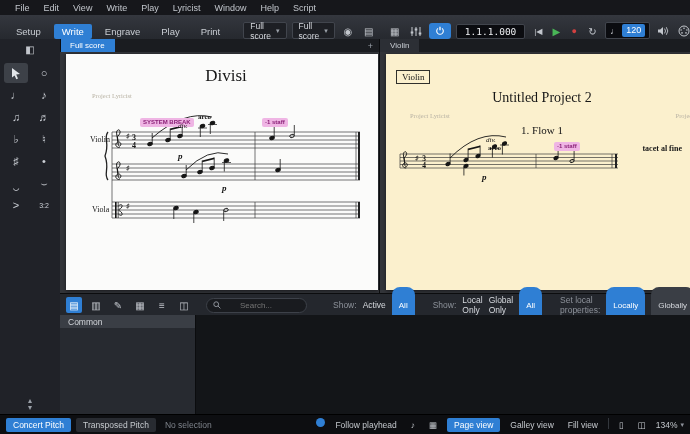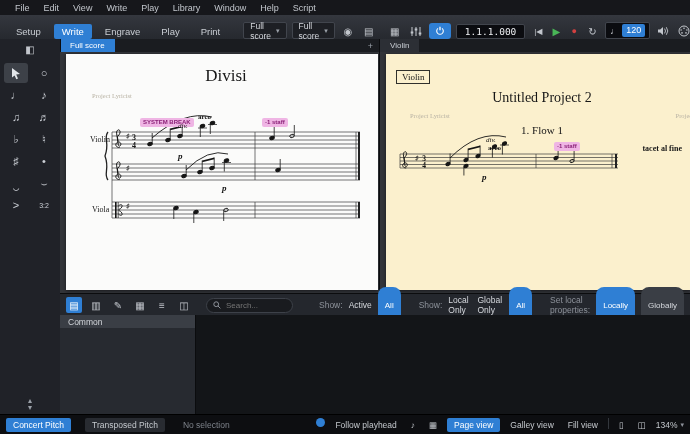--- a/index.html
+++ b/index.html
@@ -75,59 +75,59 @@
   .pg-tacet{font-weight:bold;font-size:8px;}
   .part-label-box{position:absolute;border:1px solid #30302c;padding:1px 5px;
                   font-family:"Liberation Serif",serif;font-size:9px;color:#161616;}
   .signpost{position:absolute;background:#efb5e4;color:#8a1f76;font-size:6px;line-height:9px;
             font-weight:bold;padding:0 3px;border-radius:2px;white-space:nowrap;}
 
   
   .propsbar{position:absolute;left:60px;right:0;top:293px;height:22px;background:#24272d;
             border-top:1px solid #0b0c0e;display:flex;align-items:center;padding:0 6px;gap:4px;font-size:8.5px;}
   .propsbar .grp{display:flex;align-items:center;gap:6px;}
-  .search-box{display:flex;align-items:center;gap:3px;background:#191b1f;border:1px solid #3d4149;
+  .search-box{display:flex;align-items:center;gap:17px;background:#191b1f;border:1px solid #3d4149;
               border-radius:8px;height:13px;padding:0 6px;margin-left:10px;}
   .search-box input{background:transparent;border:0;outline:none;color:#d6d9de;font-size:8px;width:58px;
                     font-family:"Liberation Sans",sans-serif;}
   .lbl-dim{color:#8d929a;}
   .lbl{color:#d6d9de;}
   .pill{border-radius:8px;padding:14px 7px;font-size:8px;border:0;color:#d6d9de;background:#3a3e45;}
   .pill.blue{background:#2f7fd4;color:#fff;}
 
   
   .lowerzone{position:absolute;left:60px;right:0;top:315px;height:100px;background:#131518;display:flex;}
   .props-list{width:135px;background:#272a30;border-right:1px solid #0b0c0e;display:flex;flex-direction:column;}
   .props-list-header{height:13px;background:#3a3e45;color:#d4d7dc;font-size:8.5px;display:flex;
                      align-items:center;padding-left:8px;}
 
   
   .statusbar{position:absolute;left:0;right:0;bottom:0;height:19px;background:#0d0e11;
-             border-top:1px solid #000;display:flex;align-items:center;padding:0 6px;gap:14px;font-size:8.5px;}
+             border-top:1px solid #000;display:flex;align-items:center;padding:0 6px;gap:5px;font-size:8.5px;}
   .sb-btn{border-radius:2px;padding:2px 7px;font-size:8.5px;border:0;color:#c5c9ce;background:#282b31;}
   .sb-btn.blue{background:#2f7fd4;color:#fff;}
   .sb-text{color:#7e838b;}
   .sb-plain{color:#c5c9ce;background:transparent;border:0;font-size:8.5px;padding:2px 4px;}
   .sb-dot{width:9px;height:9px;border-radius:50%;background:#2f7fd4;display:inline-block;}
   .sb-right{margin-left:auto;display:flex;gap:6px;}
   .sb-sep{width:1px;height:11px;background:#33373d;}
   .sb-zoom{display:flex;align-items:center;gap:3px;color:#c5c9ce;}
 </style>
 </head>
 <body>
 
 <div id="app">
 
   <div class="menubar">
     <span>File</span>
     <span>Edit</span>
     <span>View</span>
     <span>Write</span>
     <span>Play</span>
-    <span>Library</span>
+    <span>Lyricist</span>
     <span>Window</span>
     <span>Help</span>
     <span>Script</span>
   </div>
 
   <div class="toolbar">
     <button class="mode">Setup</button>
     <button class="mode active">Write</button>
     <button class="mode">Engrave</button>
     <button class="mode">Play</button>

